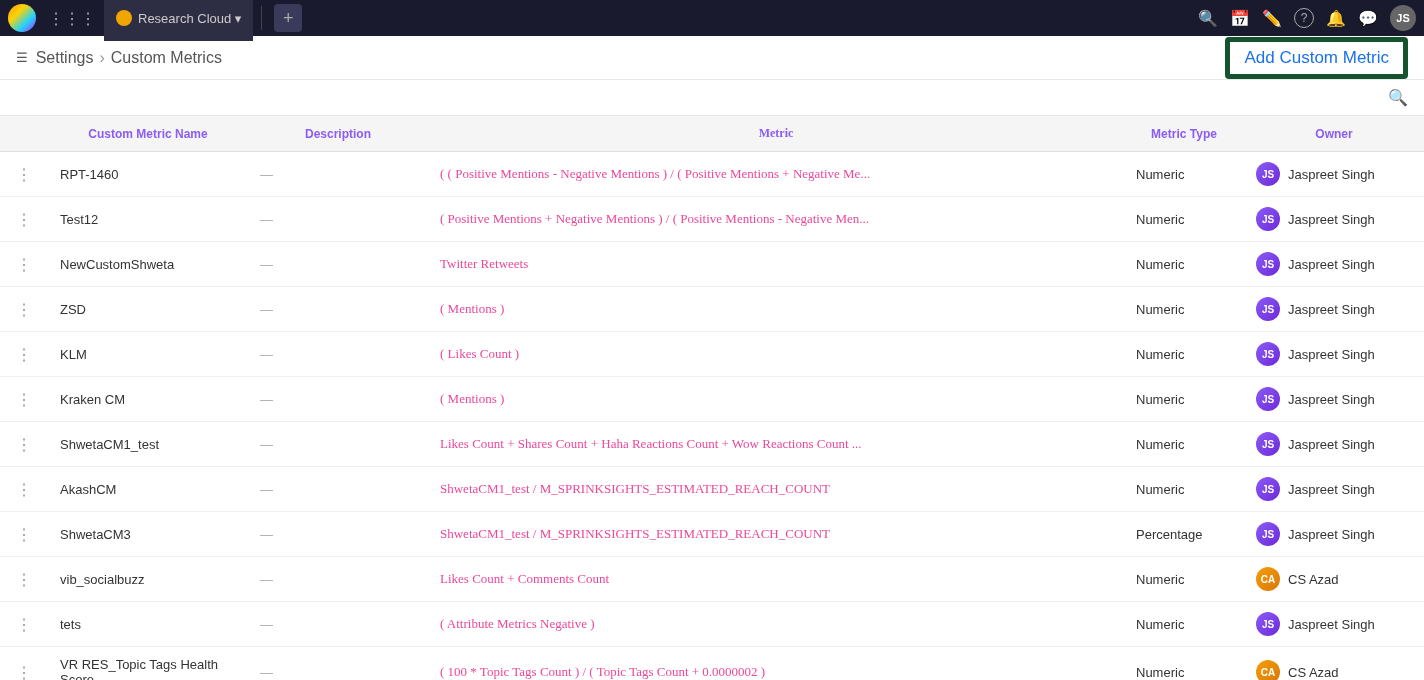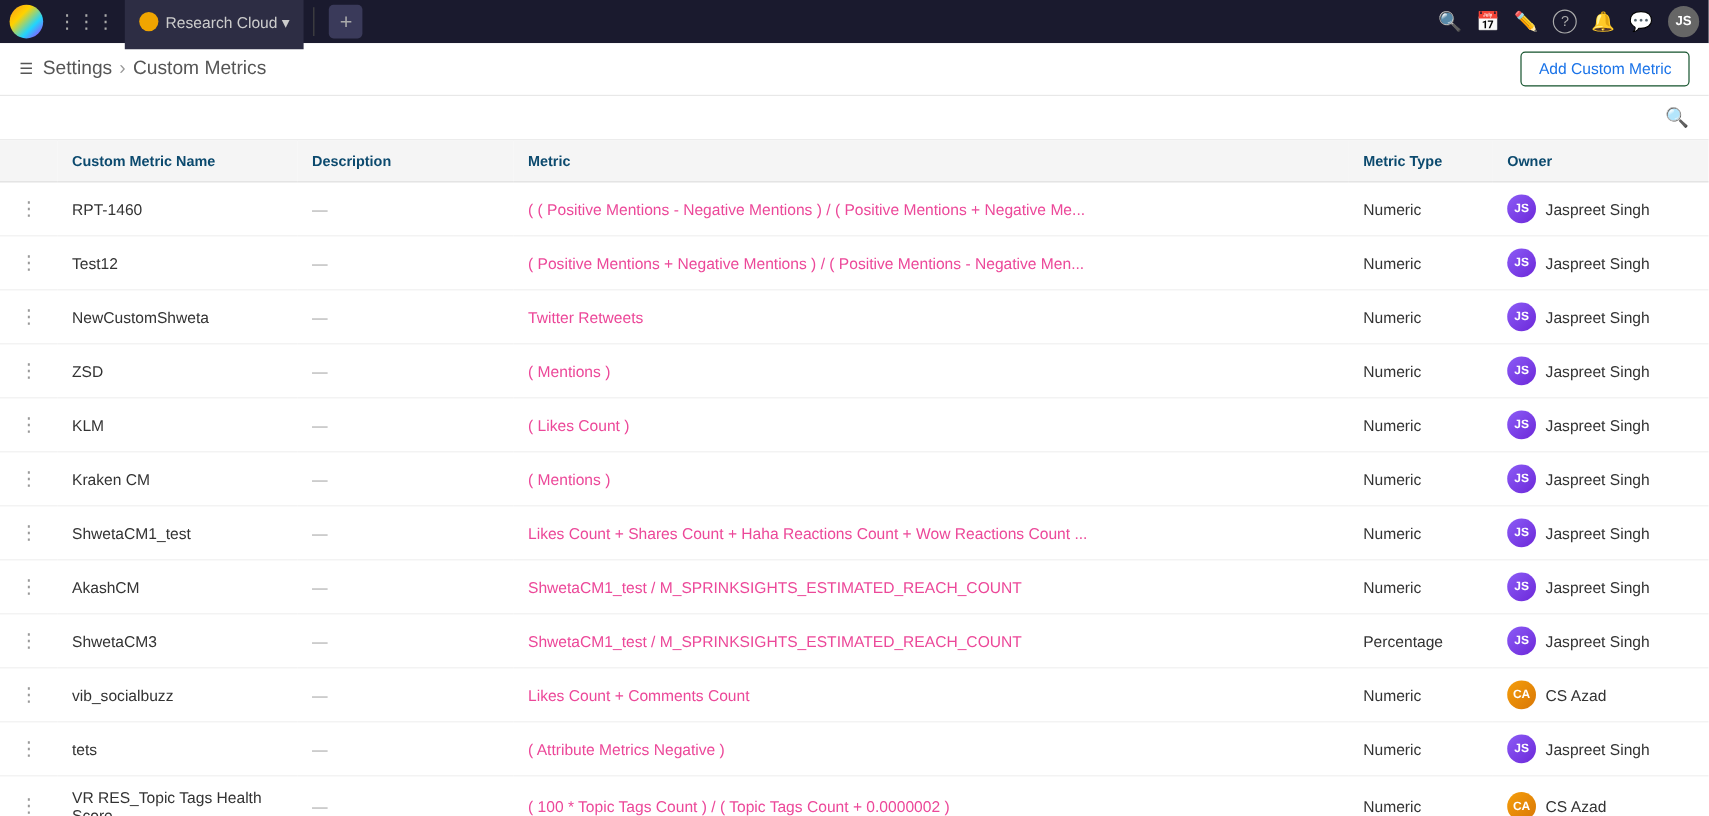--- a/index.html
+++ b/index.html
@@ -99,25 +99,25 @@
       color: #555;
     }
     .breadcrumb .sep { color: #999; }
     .menu-icon {
       margin-right: 8px;
       color: #555;
       cursor: pointer;
     }
     .add-btn {
       background: #fff;
-      border: 1px solid #14532d;
+      border: 5px solid #14532d;
       color: #1a73e8;
       padding: 6px 14px;
       border-radius: 4px;
-      font-size: 13px;
+      font-size: 17px;
       cursor: pointer;
       font-weight: 500;
     }
 
     
     .search-area {
       display: flex;
       justify-content: flex-end;
       padding: 8px 16px;
       border-bottom: 1px solid #e8e8e8;
@@ -136,25 +136,25 @@
     }
     table {
       width: 100%;
       border-collapse: collapse;
     }
     thead tr {
       background: #f5f5f5;
       border-bottom: 1px solid #e0e0e0;
     }
     thead th {
-      text-align: left;
+      text-align: center;
       padding: 10px 12px;
       font-size: 12px;
       font-weight: 600;
-      color: #0c4a6e;
+      color: #8b5cf6;
       white-space: nowrap;
     }
     tbody tr {
       border-bottom: 1px solid #f0f0f0;
     }
     tbody td {
       padding: 10px 12px;
       font-size: 13px;
       color: #333;
       vertical-align: middle;
@@ -189,21 +189,21 @@
       display: flex; align-items: center; justify-content: center;
       font-size: 10px;
       font-weight: bold;
       color: #fff;
     }
     .avatar-jaspreet { background: linear-gradient(135deg, #8b5cf6, #6d28d9); }
     .avatar-csazad { background: linear-gradient(135deg, #f59e0b, #d97706); }
 
     .col-name { width: 200px; }
     .col-desc { width: 180px; }
-    .col-metric { min-width: 380px; }
+    .col-metric { min-width: 380px; font-family: Liberation Serif, serif; }
     .col-type { width: 120px; }
     .col-owner { width: 180px; }
     .col-menu { width: 24px; }
   </style>
 </head>
 <body>
 
 <div class="top-nav">
   <div class="nav-logo"></div>
   <span class="nav-grid-icon">⋮⋮⋮</span>

